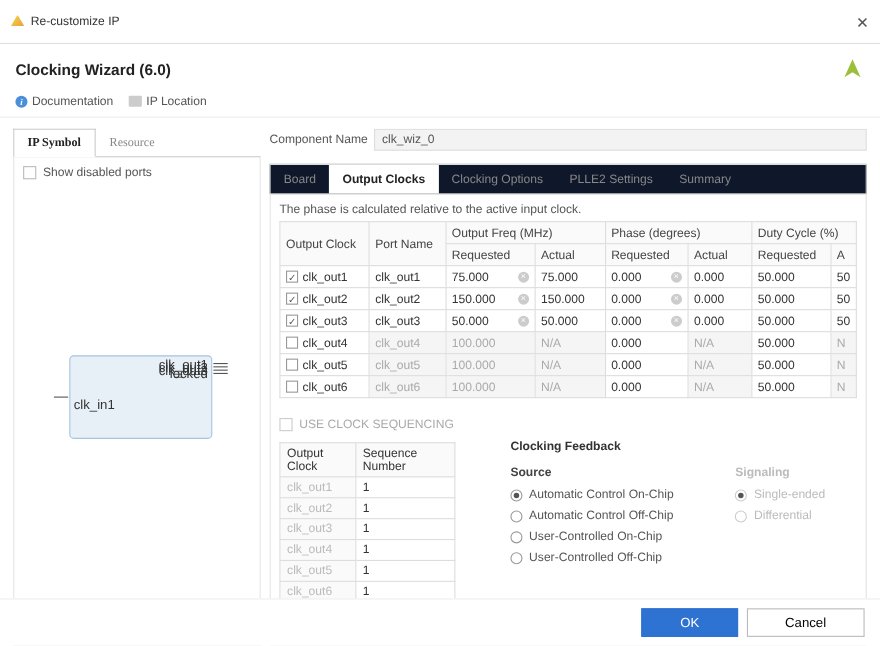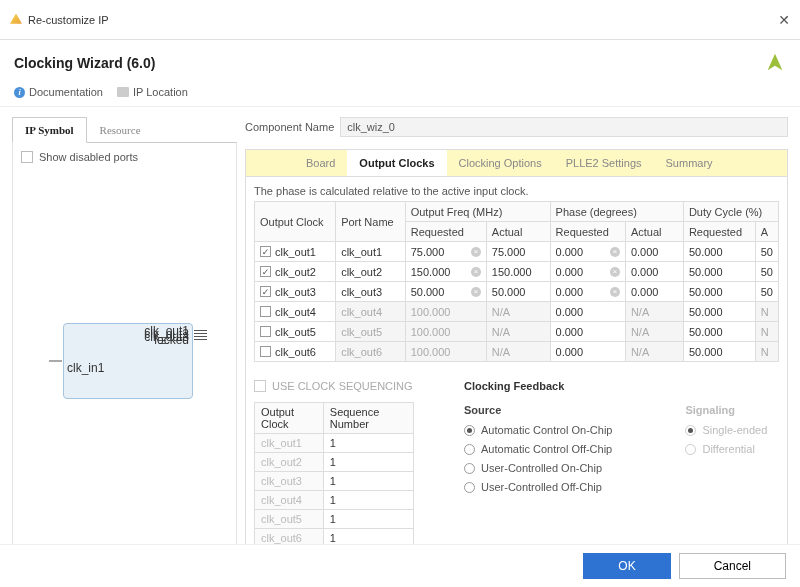--- a/index.html
+++ b/index.html
@@ -29,43 +29,43 @@
 .port-left .wire { width: 13px; height: 1px; background: #555; }
 .port-left .label { position: absolute; left: 18px; white-space: nowrap; }
 .ports-right { position: absolute; right: -15px; top: 6px; display: flex; flex-direction: column; gap: 2px; }
 .port-right { display: flex; align-items: center; justify-content: flex-end; font-size: 12px; }
 .port-right .label { position: absolute; right: 18px; white-space: nowrap; }
 .port-right .wire { width: 13px; height: 1px; background: #555; }
 .right-panel { flex: 1; display: flex; flex-direction: column; overflow: hidden; }
 .comp-name-row { display: flex; align-items: center; gap: 6px; margin-bottom: 12px; }
 .comp-name-row label { font-size: 11px; color: #555; }
 .comp-name-input { flex: 1; height: 20px; background: #f3f3f3; border: 1px solid #ddd; padding: 0 6px; font-size: 11px; color: #555; }
-.right-tabs { display: flex; background: #fef9c3; border: 1px solid #ddd; border-bottom: none; padding-left: 48px; }
+.right-tabs { display: flex; background: #0f172a; border: 1px solid #ddd; border-bottom: none; }
 .rtab { padding: 7px 12px; font-size: 11px; color: #888; cursor: pointer; }
 .rtab.active { background: #fff; color: #222; font-weight: bold; }
 .right-content { border: 1px solid #ddd; padding: 8px; flex: 1; overflow: auto; position: relative; }
 .phase-note { font-size: 11px; color: #555; margin-bottom: 4px; }
 table.clocks { border-collapse: collapse; width: 100%; font-size: 11px; table-layout: fixed; }
 table.clocks th, table.clocks td { border: 1px solid #ddd; padding: 3px 5px; text-align: left; height: 20px; overflow: hidden; white-space: nowrap; }
 table.clocks th { background: #fafafa; font-weight: normal; color: #444; }
 .check-cell { display: flex; align-items: center; gap: 4px; }
 .check { width: 11px; height: 11px; border: 1px solid #999; display: inline-flex; align-items: center; justify-content: center; font-size: 9px; color: #555; }
 .req-cell { display: flex; align-items: center; justify-content: space-between; }
 .clear-x { width: 10px; height: 10px; border-radius: 50%; background: #ccc; color: #fff; font-size: 8px; display: inline-flex; align-items: center; justify-content: center; }
 .disabled-cell { background: #f5f5f5; color: #aaa; }
 .section-row { display: flex; gap: 30px; margin-top: 18px; }
 .seq-section { flex: 0 0 180px; }
 .seq-check { display: flex; align-items: center; gap: 6px; color: #aaa; font-size: 11px; margin-bottom: 10px; }
 table.seq { border-collapse: collapse; font-size: 11px; width: 160px; }
 table.seq th, table.seq td { border: 1px solid #ddd; padding: 3px 6px; text-align: left; height: 18px; }
 table.seq th { background: #fafafa; font-weight: normal; }
 table.seq td:first-child { color: #bbb; background: #fafafa; }
-.feedback { flex: 1; }
+.feedback { flex: 1; margin-top: 20px; }
 .fb-title { font-weight: bold; font-size: 11px; margin-bottom: 12px; }
-.fb-cols { display: flex; gap: 73px; }
+.fb-cols { display: flex; gap: 56px; }
 .fb-col h4 { font-size: 11px; font-weight: bold; margin-bottom: 8px; color: #444; }
 .radio-row { display: flex; align-items: center; gap: 6px; font-size: 11px; color: #555; margin-bottom: 7px; }
 .radio { width: 11px; height: 11px; border: 1px solid #999; border-radius: 50%; display: inline-flex; align-items: center; justify-content: center; }
 .radio.sel::after { content: ''; width: 5px; height: 5px; background: #555; border-radius: 50%; }
 .radio.disabled { border-color: #ccc; }
 .radio-row.disabled { color: #bbb; }
 .footer { position: absolute; bottom: 0; left: 0; right: 0; padding: 8px 14px; display: flex; justify-content: flex-end; gap: 8px; border-top: 1px solid #eee; background: #fff; }
 .btn { padding: 5px 34px; font-size: 12px; border: 1px solid #bbb; background: #fff; cursor: pointer; }
 .btn.primary { background: #2e72d2; color: #fff; border-color: #2e72d2; }
 .hscroll { height: 10px; background: #f0f0f0; border: 1px solid #e0e0e0; margin-top: 6px; position: relative; }

